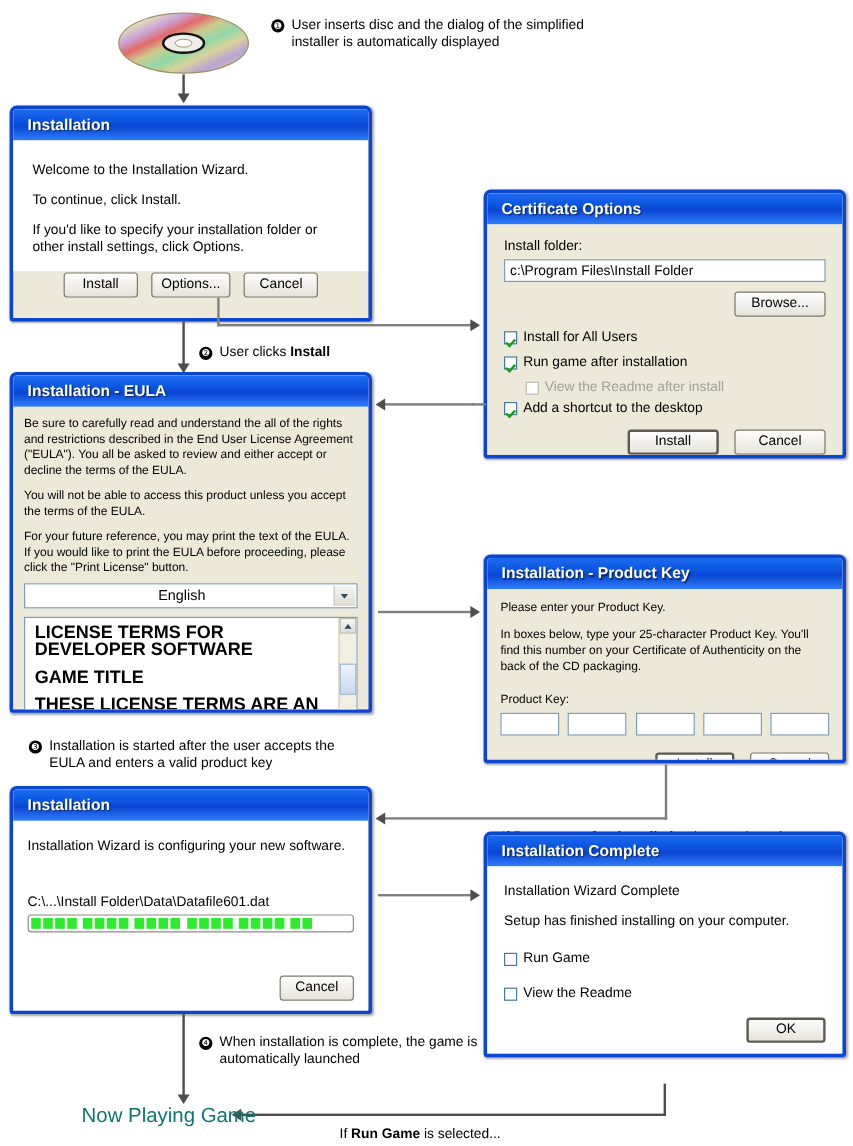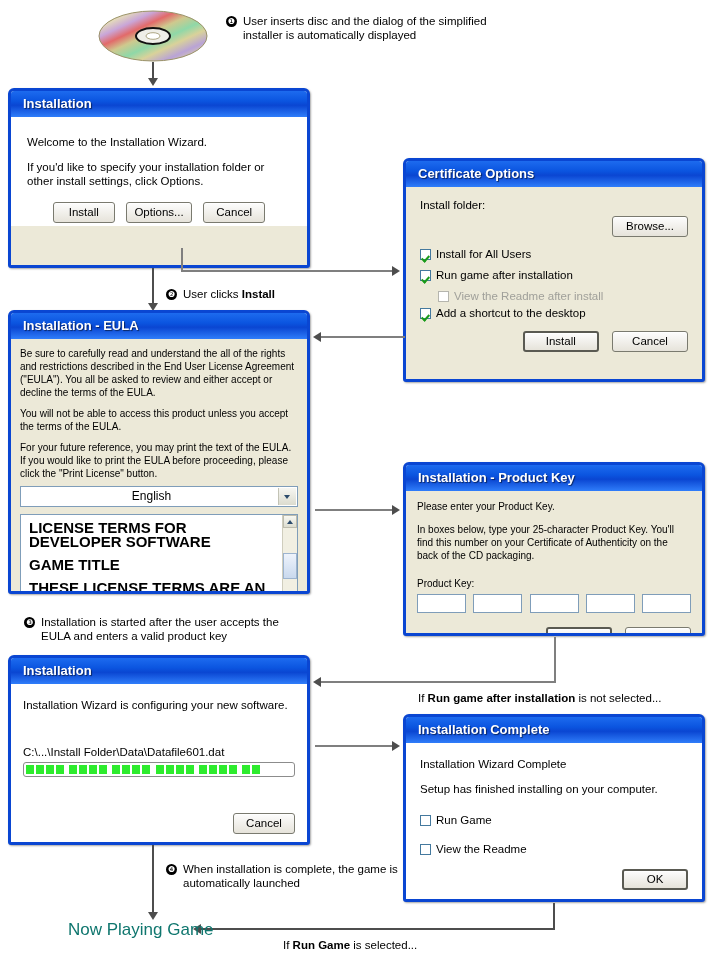--- a/index.html
+++ b/index.html
@@ -124,20 +124,21 @@
   <span class="ntext">User inserts disc and the dialog of the simplified installer is automatically displayed</span>
 </div>
 
 <div class="ln blk" style="left:152px;top:62px;width:2px;height:19px;"></div>
 <div class="arrowD" style="left:148px;top:78px;"></div>
 
 <div class="win" style="left:8px;top:88px;width:302px;height:180px;">
   <div class="tbar">Installation</div>
   <div class="body white" style="height:109px;padding:18px 16px 0 16px;">
     <p class="l">Welcome to the Installation Wizard.</p>
+    <p class="l">To continue, click Install.</p>
     <p class="l" style="margin-bottom:14px;">If you'd like to specify your installation folder or other install settings, click Options.</p>
     <div style="text-align:center;">
       <span class="btn" style="width:62px;margin-right:8px;">Install</span>
       <span class="btn" style="width:66px;margin-right:8px;">Options...</span>
       <span class="btn" style="width:62px;">Cancel</span>
     </div>
   </div>
 </div>
 
 <div class="ln" style="left:181px;top:248px;width:2px;height:24px;"></div>
@@ -149,20 +150,21 @@
 
 <div class="note" style="left:166px;top:287px;width:240px;">
   <span class="bullet">❷</span>
   <span class="ntext"><span>User clicks </span><b>Install</b></span>
 </div>
 
 <div class="win" style="left:403px;top:158px;width:302px;height:224px;">
   <div class="tbar">Certificate Options</div>
   <div class="body beige" style="height:195px;padding:12px 14px 0 14px;">
     <div style="margin-bottom:5px;">Install folder:</div>
+    <input class="tfield" style="width: 100%; margin-bottom: 8px;" value="c:\Program Files\Install Folder">
     <div style="text-align:right;margin-bottom:11px;">
       <span class="btn" style="width:76px;">Browse...</span>
     </div>
 
     <div class="cbrow">
       <span class="cb on"></span>
       <span>Install for All Users</span>
     </div>
     <div class="cbrow">
       <span class="cb on"></span>
@@ -277,21 +279,21 @@
 <div class="arrowR" style="left:392px;top:741px;"></div>
 
 <div class="ln blk" style="left:152px;top:845px;width:2px;height:72px;"></div>
 <div class="arrowD" style="left:148px;top:912px;"></div>
 
 <div class="note" style="left:166px;top:862px;width:250px;">
   <span class="bullet">❹</span>
   <span class="ntext">When installation is complete, the game is automatically launched</span>
 </div>
 
-<div class="win" style="left:403px;top:714px;width:302px;height:188px;">
+<div class="win" style="left:403px;top:693px;width:302px;height:188px;">
   <div class="tbar">Installation Complete</div>
   <div class="body white" style="height:159px;padding:14px 14px 0 14px;">
     <p class="l">Installation Wizard Complete</p>
     <p class="l" style="margin-bottom:18px;">Setup has finished installing on your computer.</p>
     <div class="cbrow" style="margin-bottom:17px;">
       <span class="cb"></span>
       <span>Run Game</span>
     </div>
     <div class="cbrow" style="margin-bottom:14px;">
       <span class="cb"></span>

